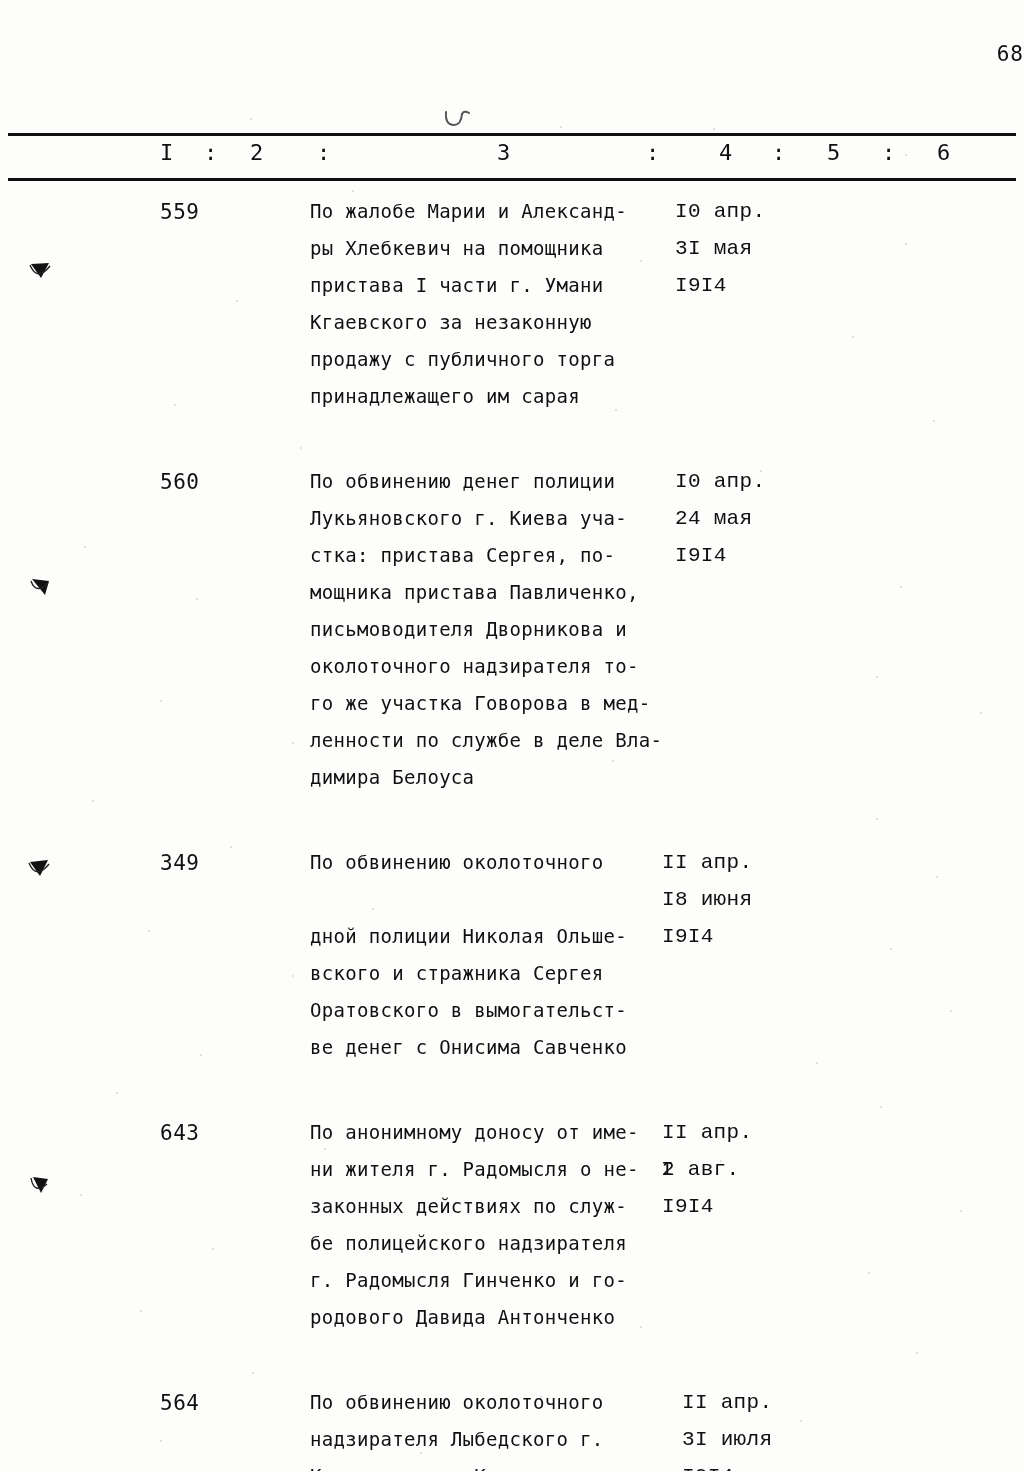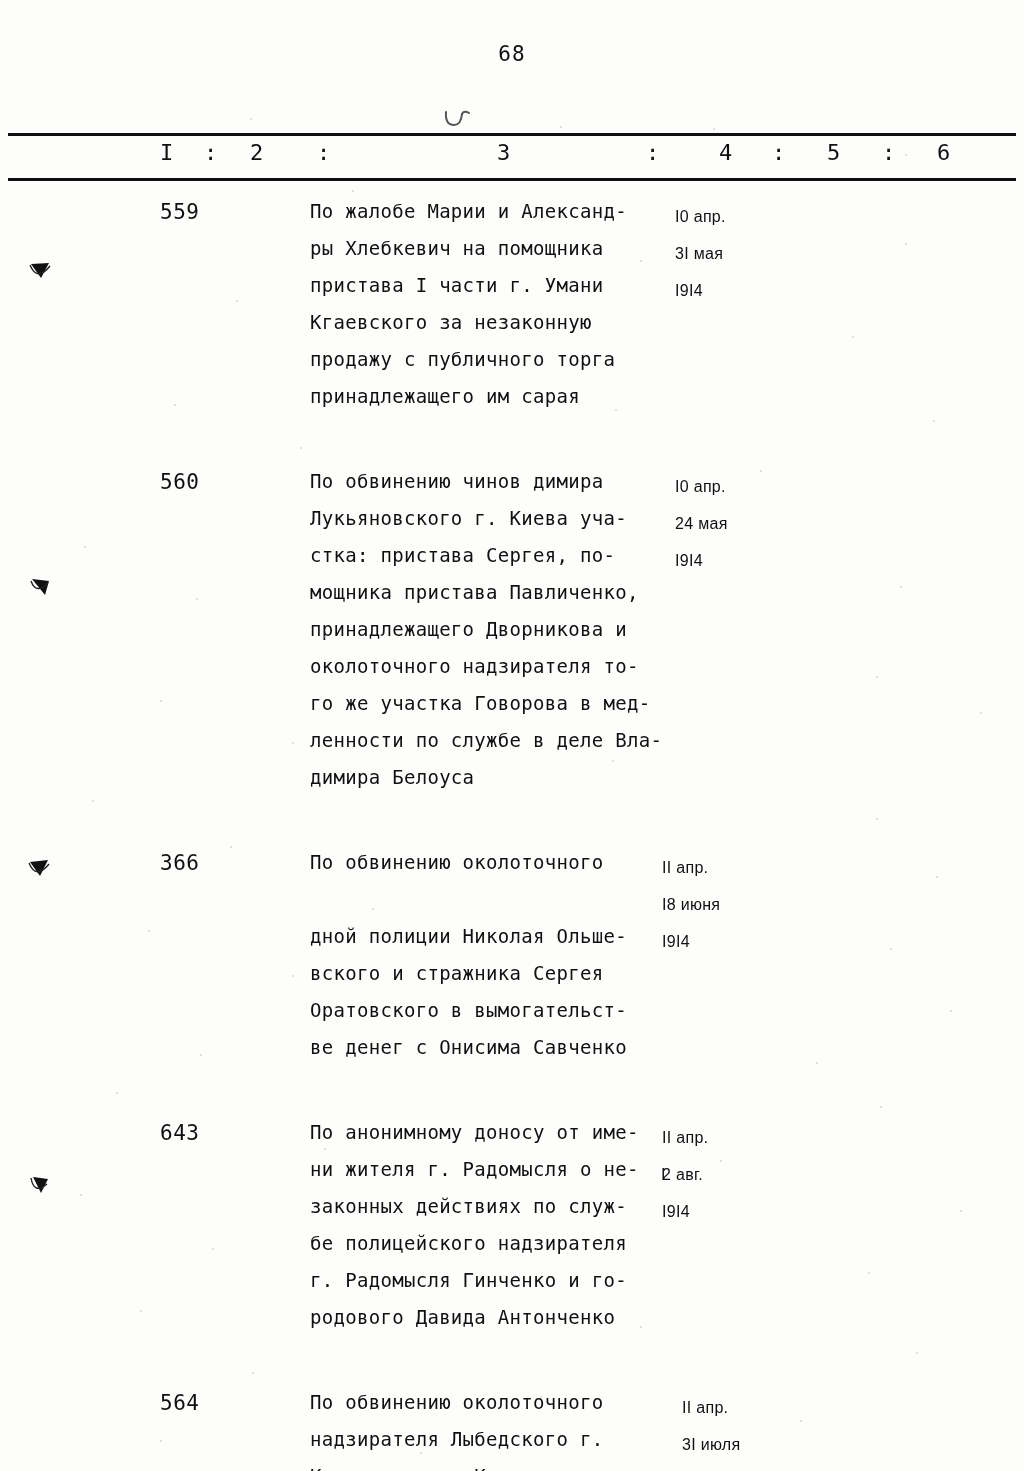--- a/index.html
+++ b/index.html
@@ -32,21 +32,21 @@
     border-radius: 50%;
     pointer-events: none;
   }
 
   
   #page-number {
     position: absolute;
     top: 42px;
     left: 0;
     width: 1024px;
-    text-align: center;
+    text-align: right;
     font-size: 21px;
     letter-spacing: 1px;
     font-family: "DejaVu Sans Mono", monospace;
   }
 
   
   #squiggle {
     position: absolute;
     left: 432px;
     top: 108px;
@@ -133,24 +133,24 @@
     left: 0;
     top: 0;
     font-size: 19px;
     letter-spacing: 0.3px;
     font-family: "DejaVu Sans Mono", monospace;
     white-space: pre;
   }
   .date-cell {
     position: absolute;
     left: 365px;
-    top: 8px;
-    font-size: 16px;
+    top: 0;
+    font-size: 21px;
     letter-spacing: 0.3px;
-    font-family: Liberation Sans, sans-serif;
+    font-family: Liberation Mono, monospace;
     white-space: pre;
   }
   .date-cell.tight {
     left: 352px;
   }
   .date-cell.wide {
     left: 372px;
   }
   .overstruck {
     position: relative;
@@ -231,53 +231,53 @@
           </div>
           <div class="line-row">
             <span class="desc-cell">принадлежащего им сарая</span>
           </div>
         </div>
       </div>
       <div class="entry" style="height: 333px; margin-top: 48px;">
         <div class="entry-num" style="top: 0px;">560</div>
         <div class="entry-body">
           <div class="line-row">
-            <span class="desc-cell">По обвинению чинов димира</span>
+            <span class="desc-cell">По обвинению денег полиции</span>
             <span class="date-cell">I0 апр.</span>
           </div>
           <div class="line-row">
             <span class="desc-cell">Лукьяновского г. Киева уча-</span>
             <span class="date-cell">24 мая</span>
           </div>
           <div class="line-row">
             <span class="desc-cell">стка: пристава Сергея, по-</span>
             <span class="date-cell">I9I4</span>
           </div>
           <div class="line-row">
             <span class="desc-cell">мощника пристава Павличенко,</span>
           </div>
           <div class="line-row">
-            <span class="desc-cell">принадлежащего Дворникова и</span>
+            <span class="desc-cell">письмоводителя Дворникова и</span>
           </div>
           <div class="line-row">
             <span class="desc-cell">околоточного надзирателя то-</span>
           </div>
           <div class="line-row">
             <span class="desc-cell">го же участка Говорова в мед-</span>
           </div>
           <div class="line-row">
             <span class="desc-cell">ленности по службе в деле Вла-</span>
           </div>
           <div class="line-row">
             <span class="desc-cell">димира Белоуса</span>
           </div>
         </div>
       </div>
       <div class="entry" style="height: 222px; margin-top: 48px;">
-        <div class="entry-num" style="top: 0px;">366</div>
+        <div class="entry-num" style="top: 0px;">349</div>
         <div class="entry-body">
           <div class="line-row">
             <span class="desc-cell">По обвинению околоточного</span>
             <span class="date-cell tight">II апр.</span>
           </div>
           <div class="line-row">
             <span class="date-cell tight">I8 июня</span>
           </div>
           <div class="line-row">
             <span class="desc-cell">дной полиции Николая Ольше-</span>

